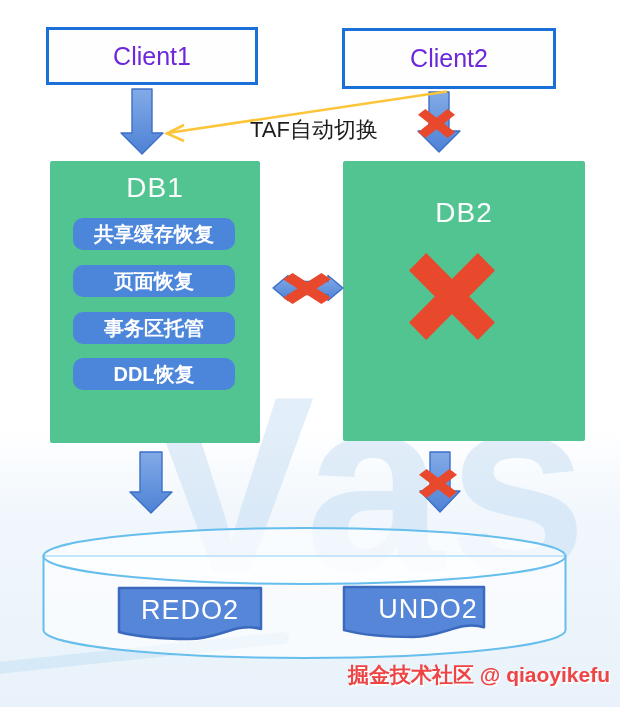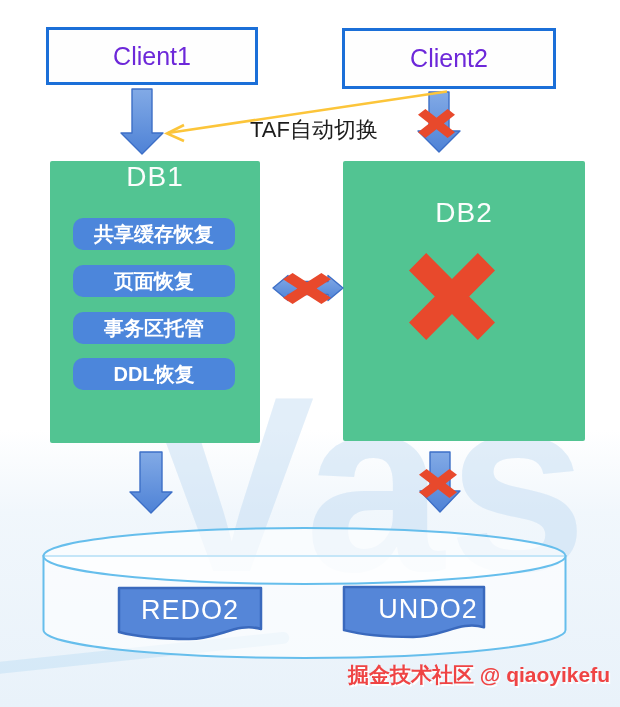--- a/index.html
+++ b/index.html
@@ -51,21 +51,21 @@
   }
   .client1{left:46px;top:27px;width:212px;height:58px;}
   .client2{left:342px;top:28px;width:214px;height:61px;text-align:center;}
   .dbbox{background:var(--green);border-radius:2px;}
   .db1{left:50px;top:161px;width:210px;height:282px;}
   .db2{left:343px;top:161px;width:242px;height:280px;}
   .db-title{
     color:#fbfdfc;text-align:center;font-size:28px;line-height:1;
     letter-spacing:1px;
   }
-  .db1 .db-title{margin-top:2px;}
+  .db1 .db-title{margin-top:13px;}
   .db2 .db-title{margin-top:38px;}
   .feature{
     position:absolute;left:23px;width:162px;height:32px;
     background:var(--sub-blue);
     color:#ffffff;font-weight:bold;font-size:20px;
     display:flex;align-items:center;justify-content:center;
     border-radius:10px;
     white-space:nowrap;
   }
   .f0{top:57px;}

